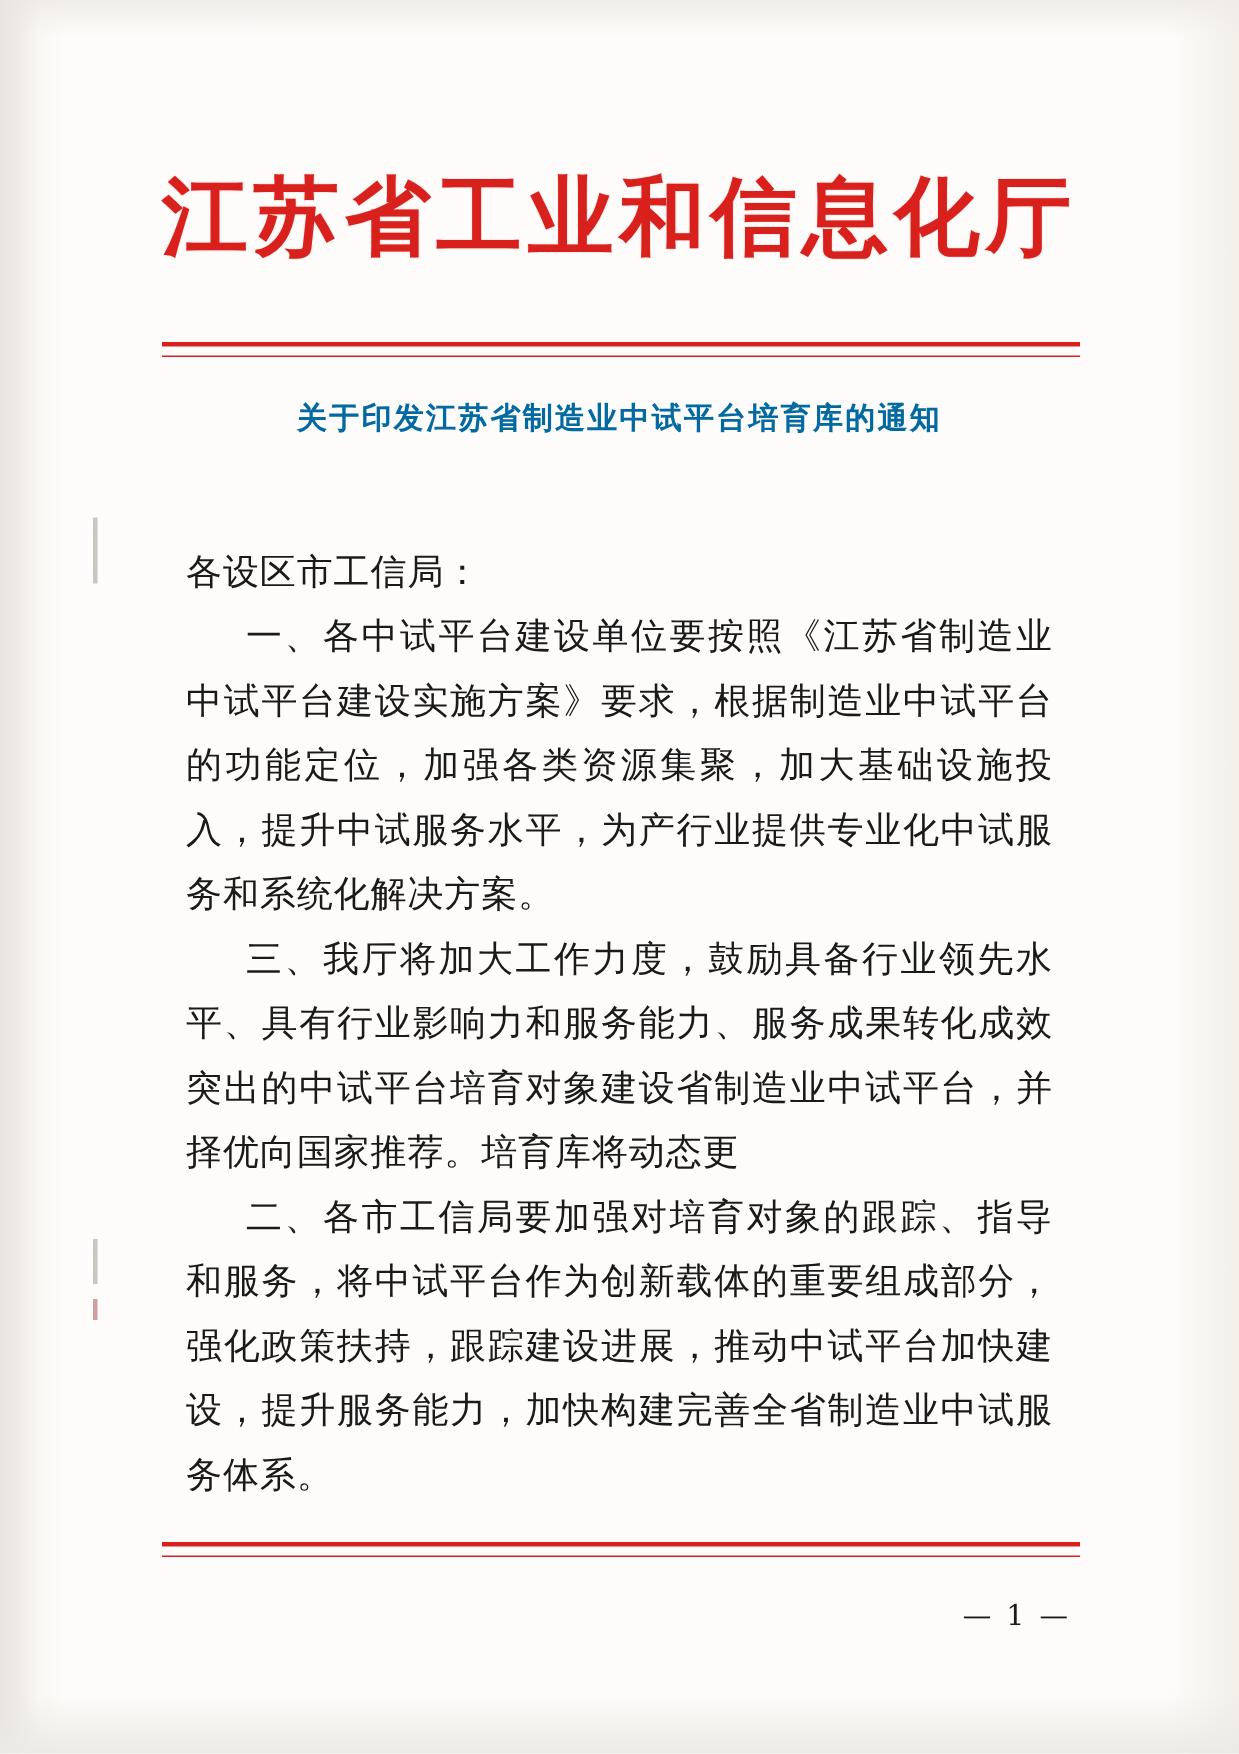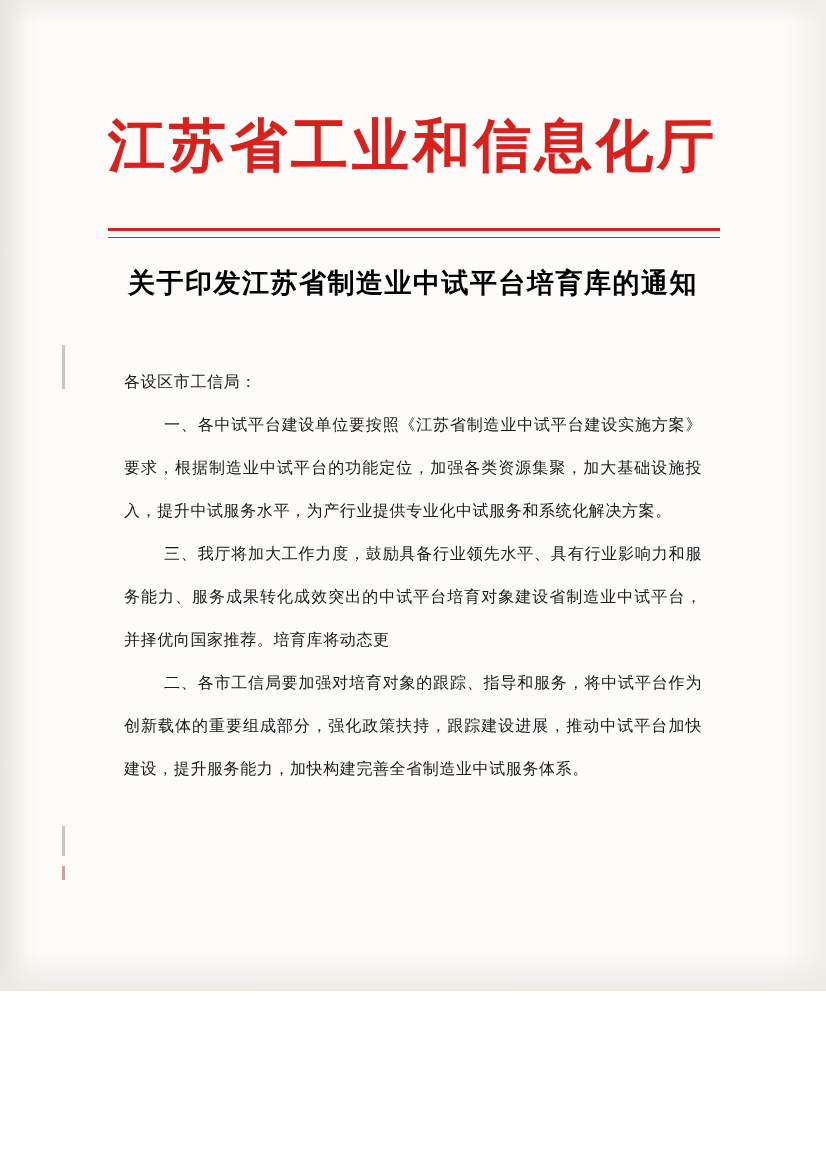--- a/index.html
+++ b/index.html
@@ -9,21 +9,21 @@
   body {
     width: 826px;
     height: 1169px;
     background: #ffffff;
     font-family: "Liberation Serif", serif;
     overflow: hidden;
   }
   .page {
     position: relative;
     width: 826px;
-    height: 991px;
+    height: 1169px;
     background: #fdfcfa;
     box-sizing: border-box;
     overflow: hidden;
   }
   
   .paper-tint {
     position: absolute;
     inset: 0;
     background:
       linear-gradient(90deg, #f4f1ec 0px, #fdfcfa 42px, #fdfcfa 780px, #f2efe9 826px),
@@ -74,36 +74,36 @@
 
   
   .doc-title {
     position: absolute;
     left: 0;
     top: 265px;
     width: 826px;
     text-align: center;
     font-family: "DejaVu Serif", serif;
     font-weight: bold;
-    font-size: 27px;
+    font-size: 20px;
     letter-spacing: 1.5px;
-    color: #000000;
+    color: #0369a1;
     white-space: nowrap;
   }
 
   
   .body-block {
     position: absolute;
     left: 124px;
     top: 360px;
     width: 578px;
   }
   .para {
     font-family: "DejaVu Serif", serif;
-    font-size: 16px;
+    font-size: 24px;
     line-height: 43px;
     color: #1a1a1a;
     letter-spacing: 0.6px;
     text-align: justify;
     text-justify: inter-ideograph;
     margin: 0;
   }
   .para.indent {
     text-indent: 40px;
   }

